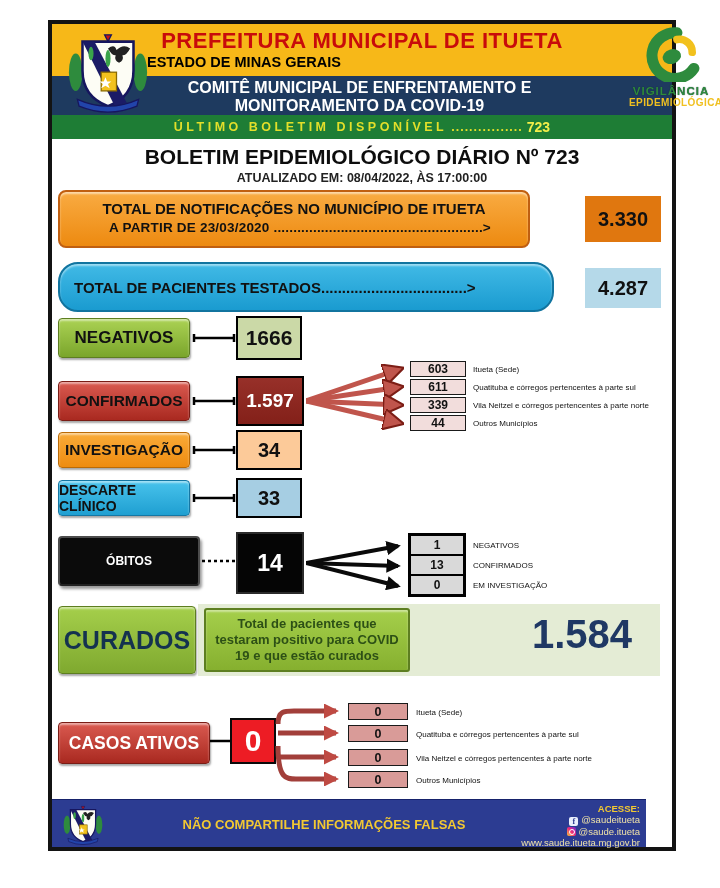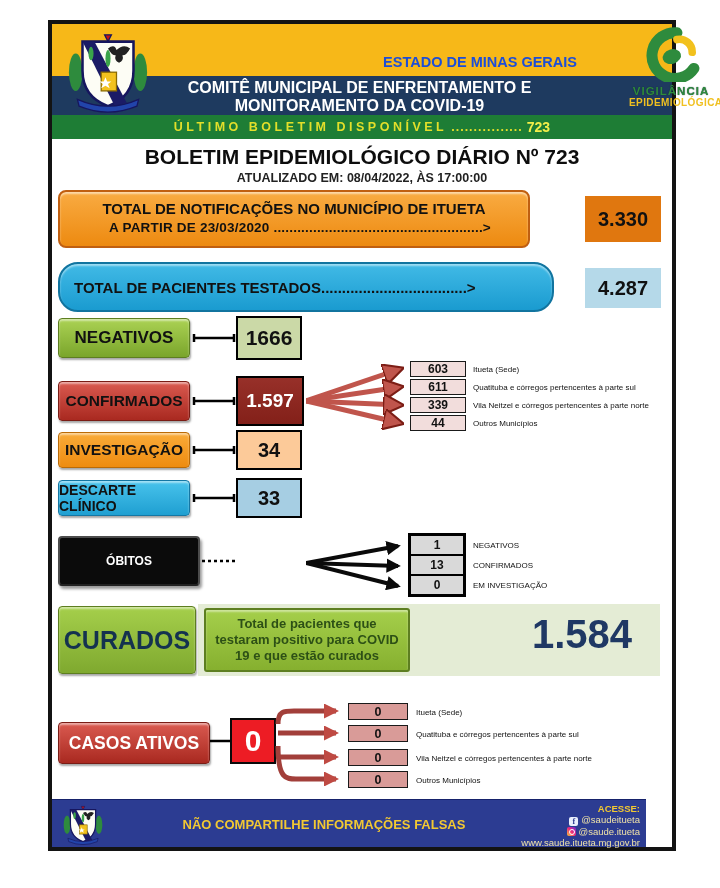--- a/index.html
+++ b/index.html
@@ -9,21 +9,21 @@
   }
   .frame {
     position:absolute; left:48px; top:20px; width:628px; height:831px;
     border:4px solid #131313; background:#fff;
   }
   
   .hdr-yellow { position:absolute; left:0; top:0; width:620px; height:52px; background:#f7b818; }
   .hdr-blue   { position:absolute; left:0; top:52px; width:620px; height:39px; background:#1e3a5f; }
   .hdr-green  { position:absolute; left:0; top:91px; width:620px; height:24px; background:#1e7d35; display:flex; align-items:center; justify-content:center; }
   .hdr-title1 { position:absolute; left:95px; right:95px; top:4px; text-align:center; font-size:22px; font-weight:bold; color:#c80b0b; letter-spacing:.5px; }
-  .hdr-title2 { position:absolute; left:95px; right:95px; top:30px; text-align:right; font-size:14.5px; font-weight:bold; color:#1d4ed8; }
+  .hdr-title2 { position:absolute; left:95px; right:95px; top:30px; text-align:left; font-size:14.5px; font-weight:bold; color:#000000; }
   .hdr-com1 { position:absolute; left:100px; right:105px; top:55px; text-align:center; font-size:16px; font-weight:bold; color:#fff; }
   .hdr-com2 { position:absolute; left:100px; right:105px; top:73px; text-align:center; font-size:16px; font-weight:bold; color:#fff; }
   .hdr-green .lbl { color:#e3df2a; font-weight:bold; font-size:12.5px; letter-spacing:3.5px; }
   .hdr-green .dots { color:#e3df2a; font-weight:bold; font-size:12.5px; letter-spacing:1px; margin:0 4px; }
   .hdr-green .num { color:#f3ef49; font-weight:bold; font-size:14px; }
   .logo-left { position:absolute; left:10px; top:4px; width:92px; height:85px; }
   .logo-right { position:absolute; left:534px; top:2px; width:84px; height:88px; text-align:center;margin-left:43px; }
   .logo-right .vig1 { font-size:11.5px; font-weight:bold; color:#2e8b3d; letter-spacing:1px; text-shadow:0 0 1px #123; line-height:11px; }
   .logo-right .vig2 { font-size:10px; font-weight:bold; color:#f0c020; letter-spacing:.4px; line-height:11px; }
   
@@ -119,20 +119,21 @@
     <marker id="arrC" viewBox="0 0 10 10" refX="8" refY="5" markerWidth="3" markerHeight="3" orient="auto">
       <path d="M0 0 L10 5 L0 10 z" fill="#bf4a43"></path>
     </marker>
   </defs>
 </svg>
 
 <div class="frame">
 
   <div class="hdr-yellow"></div>
   <div class="hdr-blue"></div>
+  <div class="hdr-title1">PREFEITURA MUNICIPAL DE ITUETA</div>
   <div class="hdr-title2">ESTADO DE MINAS GERAIS</div>
   <div class="hdr-com1">COMITÊ MUNICIPAL DE ENFRENTAMENTO E</div>
   <div class="hdr-com2">MONITORAMENTO DA COVID-19</div>
   <div class="hdr-green">
     <span class="lbl">ÚLTIMO BOLETIM DISPONÍVEL</span>
     <span class="dots">................</span>
     <span class="num">723</span>
   </div>
   <svg class="logo-left" viewBox="0 0 100 100">
       <use href="#coa"></use>
@@ -204,20 +205,21 @@
     <line x1="2" y1="5" x2="42" y2="5" stroke="#000" stroke-width="2.5"></line>
       <line x1="2" y1="1" x2="2" y2="9" stroke="#000" stroke-width="2.5"></line>
       <line x1="42" y1="1" x2="42" y2="9" stroke="#000" stroke-width="2.5"></line>
   </svg>
   <div class="vbox v-desc">33</div>
 
   <div class="pill p-obit">ÓBITOS</div>
   <svg class="conn" style="left:150px;top:532px" width="34" height="10">
     <line x1="0" y1="5" x2="34" y2="5" stroke="#000" stroke-width="2.5" stroke-dasharray="3 3"></line>
   </svg>
+  <div class="vbox v-obit">14</div>
   <svg class="conn" style="left:254px;top:510px" width="100" height="58">
     <line x1="0" y1="29" x2="92" y2="12" stroke="#0a0a0a" stroke-width="4" marker-end="url(#arrK)"></line>
     <line x1="0" y1="29" x2="92" y2="32" stroke="#0a0a0a" stroke-width="4" marker-end="url(#arrK)"></line>
     <line x1="0" y1="29" x2="92" y2="52" stroke="#0a0a0a" stroke-width="4" marker-end="url(#arrK)"></line>
   </svg>
   <div class="gray-col">
     <div class="gray-cell">1</div>
     <div class="gray-cell">13</div>
     <div class="gray-cell">0</div>
   </div>

